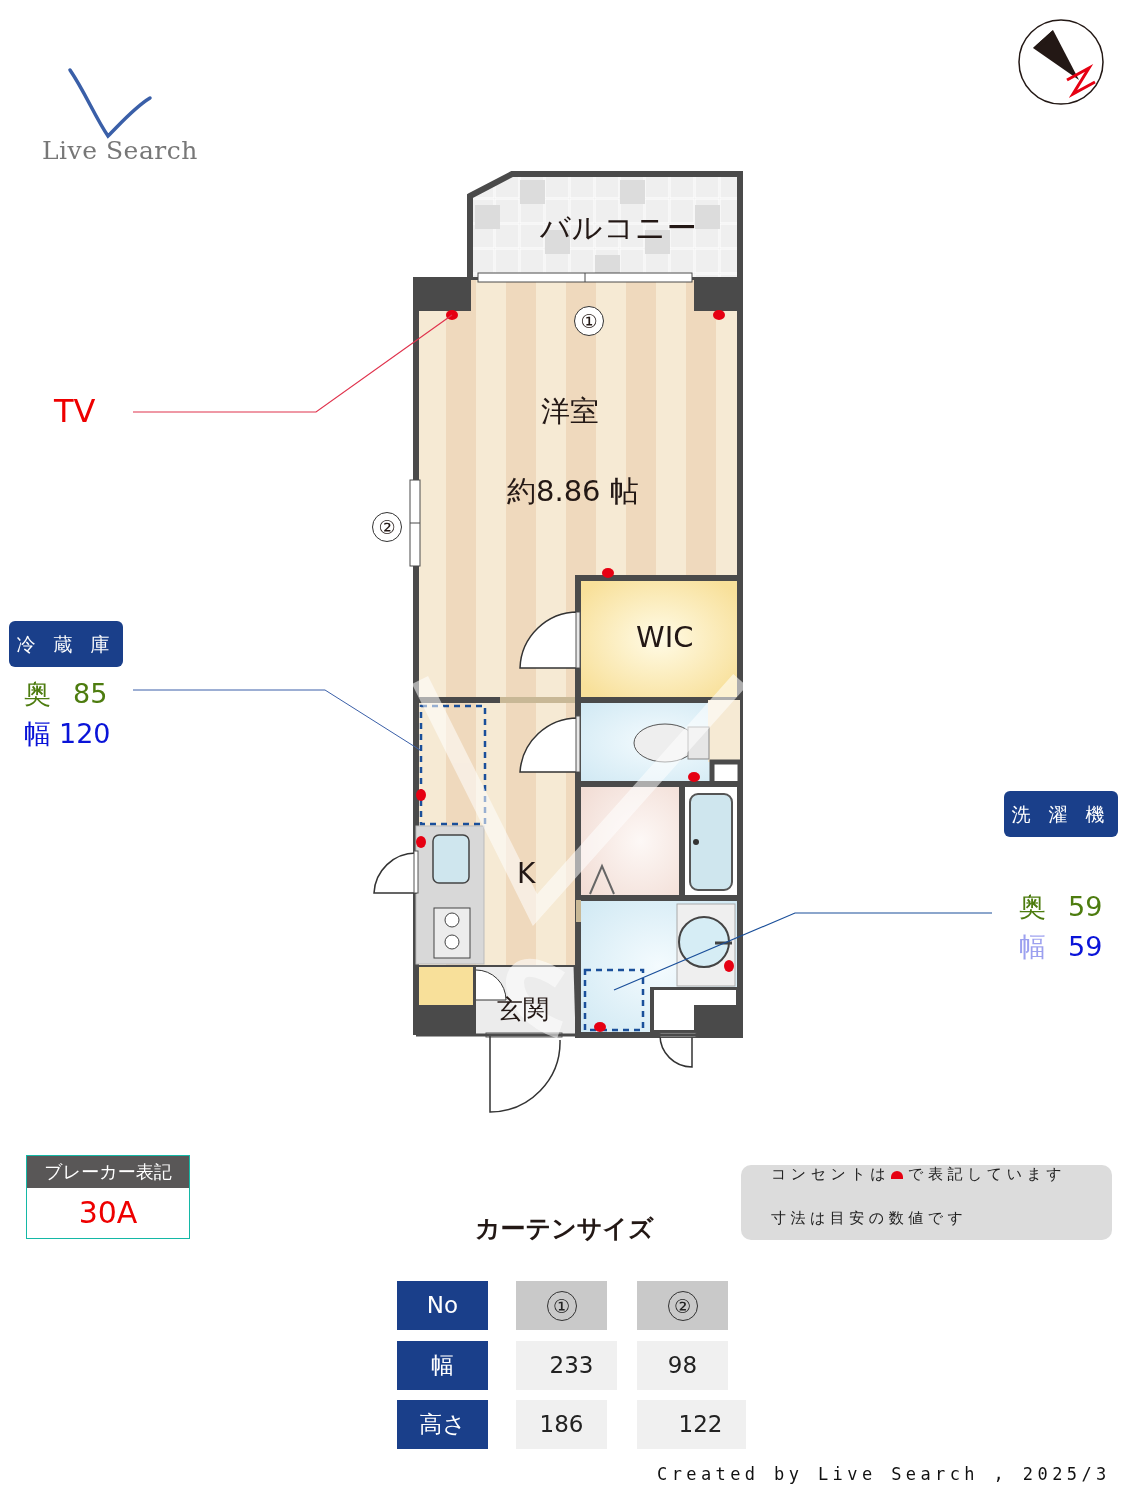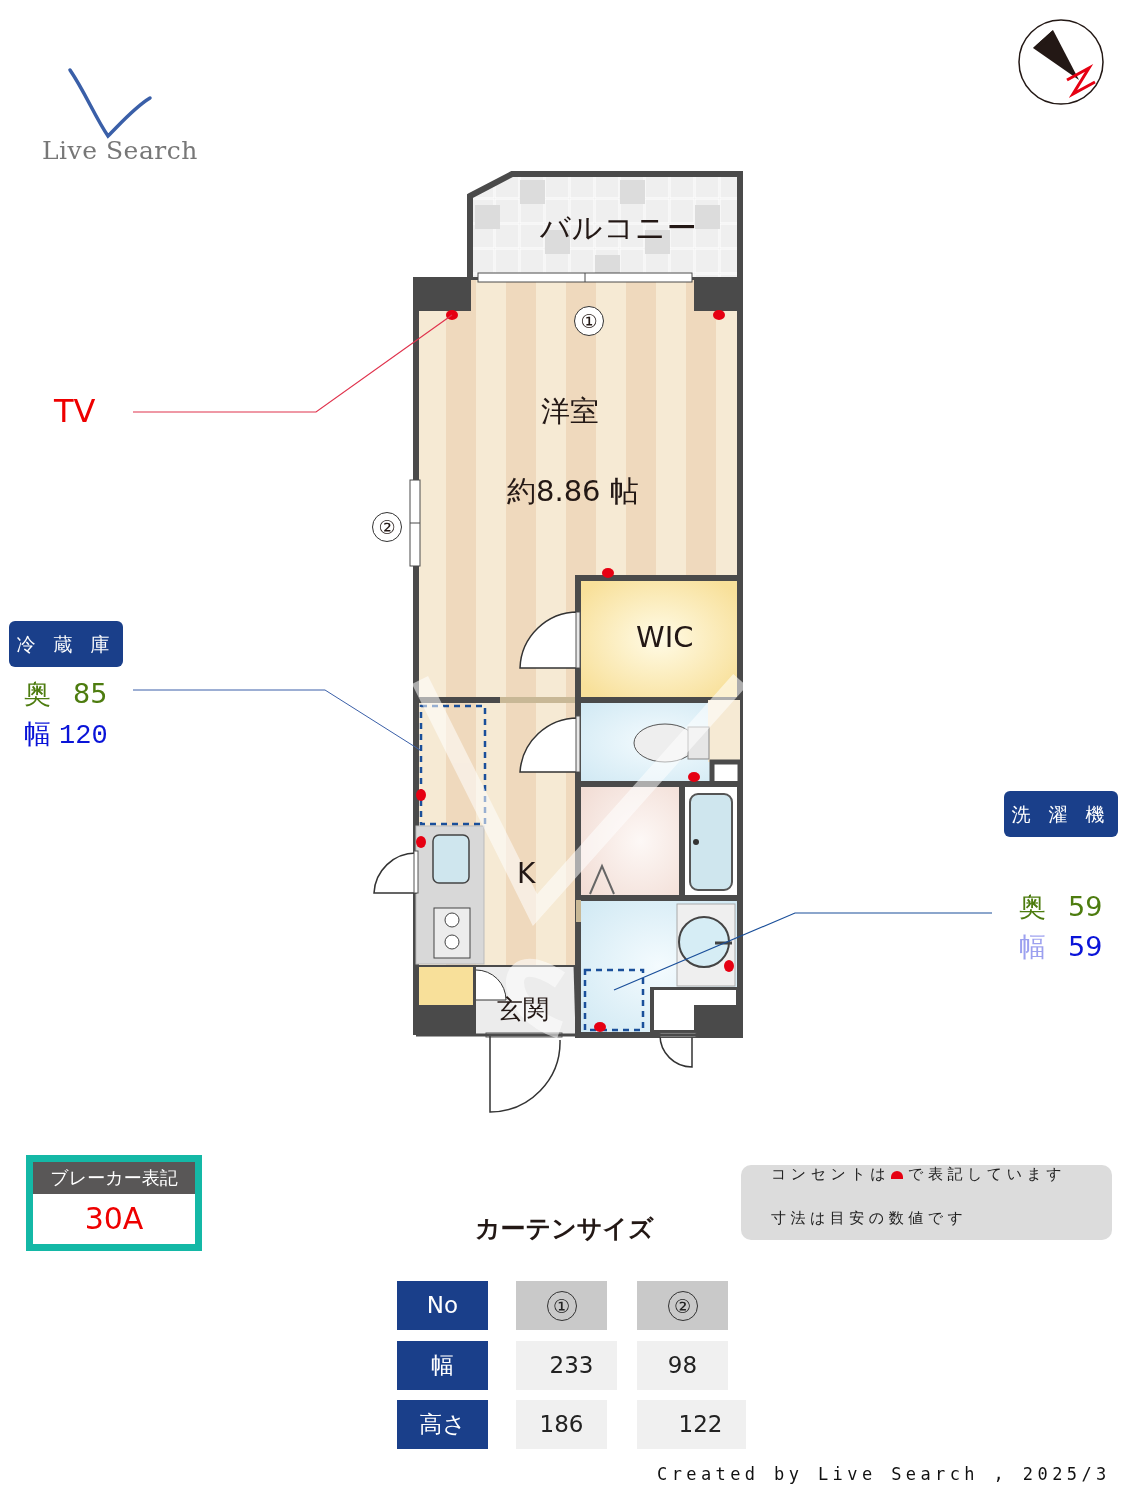--- a/index.html
+++ b/index.html
@@ -5,21 +5,21 @@
   html, body { margin:0; padding:0; background:#ffffff; }
   body { width:1125px; height:1500px; position:relative; overflow:hidden;
          font-family:"DejaVu Sans", sans-serif; color:#222; }
   .abs { position:absolute; }
   .logo-text { font-family:"DejaVu Serif", serif; font-size:25px; color:#777; letter-spacing:0.5px; }
   .room-label { font-family:"DejaVu Sans", sans-serif; color:#231815; white-space:nowrap; }
   .callout-head { background:#1a3f8a; color:#fff; border-radius:6px; font-size:19px;
                   letter-spacing:6px; text-align:center; line-height:46px; }
   .red { color:#4d7c0f; }
   .blue { color:#0a14d8; }
-  .breaker { border:7px solid #14b8a6; }
+  .breaker { border:1px solid #14b8a6; }
   .breaker-head { background:#595757; color:#fff; font-size:18px; text-align:center; line-height:32px; }
   .breaker-val { color:#ee0000; font-size:30px; text-align:center; line-height:50px; background:#fff; }
   .note { background:#dcdcdc; border-radius:10px; font-size:15px; letter-spacing:4.5px; color:#222; }
   .tbl-h { background:#1a3f8a; color:#fff; font-size:23px; text-align:center; line-height:48px; }
   .tbl-g { background:#c9c9c9; color:#222; font-size:23px; text-align:center; line-height:48px; }
   .tbl-c { background:#f0f0f0; color:#222; font-size:23px; text-align:center; line-height:48px; }
   .circ { display:inline-block; width:28px; height:28px; line-height:28px; border:1.5px solid #333;
           border-radius:50%; font-size:19px; text-align:center; background:#fff; }
   .credit { font-family:"DejaVu Sans Mono", monospace; font-size:17px; letter-spacing:4.4px; color:#111; }
 </style>
@@ -175,21 +175,21 @@
 <div class="abs room-label" style="left:636px;top:620px;font-size:29px;">WIC</div>
 <div class="abs room-label" style="left:517px;top:857px;font-size:28px;">K</div>
 <div class="abs room-label" style="left:497px;top:992px;font-size:26px;">玄関</div>
 
 <div class="abs" style="left:54px;top:392px;font-size:32px;color:#ee0000;">TV</div>
 
 <div class="abs callout-head" style="left:9px;top:621px;width:114px;">冷 蔵 庫</div>
 <div class="abs red" style="left:24px;top:676px;font-size:27px;">
   <span>奥</span><span style="display:inline-block;width:22px;"></span><span>85</span>
 </div>
-<div class="abs blue" style="left:24px;top:716px;font-size:27px;font-family:Liberation Mono, monospace;">
+<div class="abs blue" style="left:24px;top:716px;font-size:27px;">
   <span>幅</span><span style="display:inline-block;width:8px;"></span><span>120</span>
 </div>
 
 <div class="abs callout-head" style="left:1004px;top:791px;width:114px;">洗 濯 機</div>
 <div class="abs red" style="left:1019px;top:889px;font-size:27px;">
   <span>奥</span><span style="display:inline-block;width:22px;"></span><span>59</span>
 </div>
 <div class="abs blue" style="left:1019px;top:929px;font-size:27px;">
   <span style="opacity:0.4;">幅</span><span style="display:inline-block;width:22px;"></span><span>59</span>
 </div>

